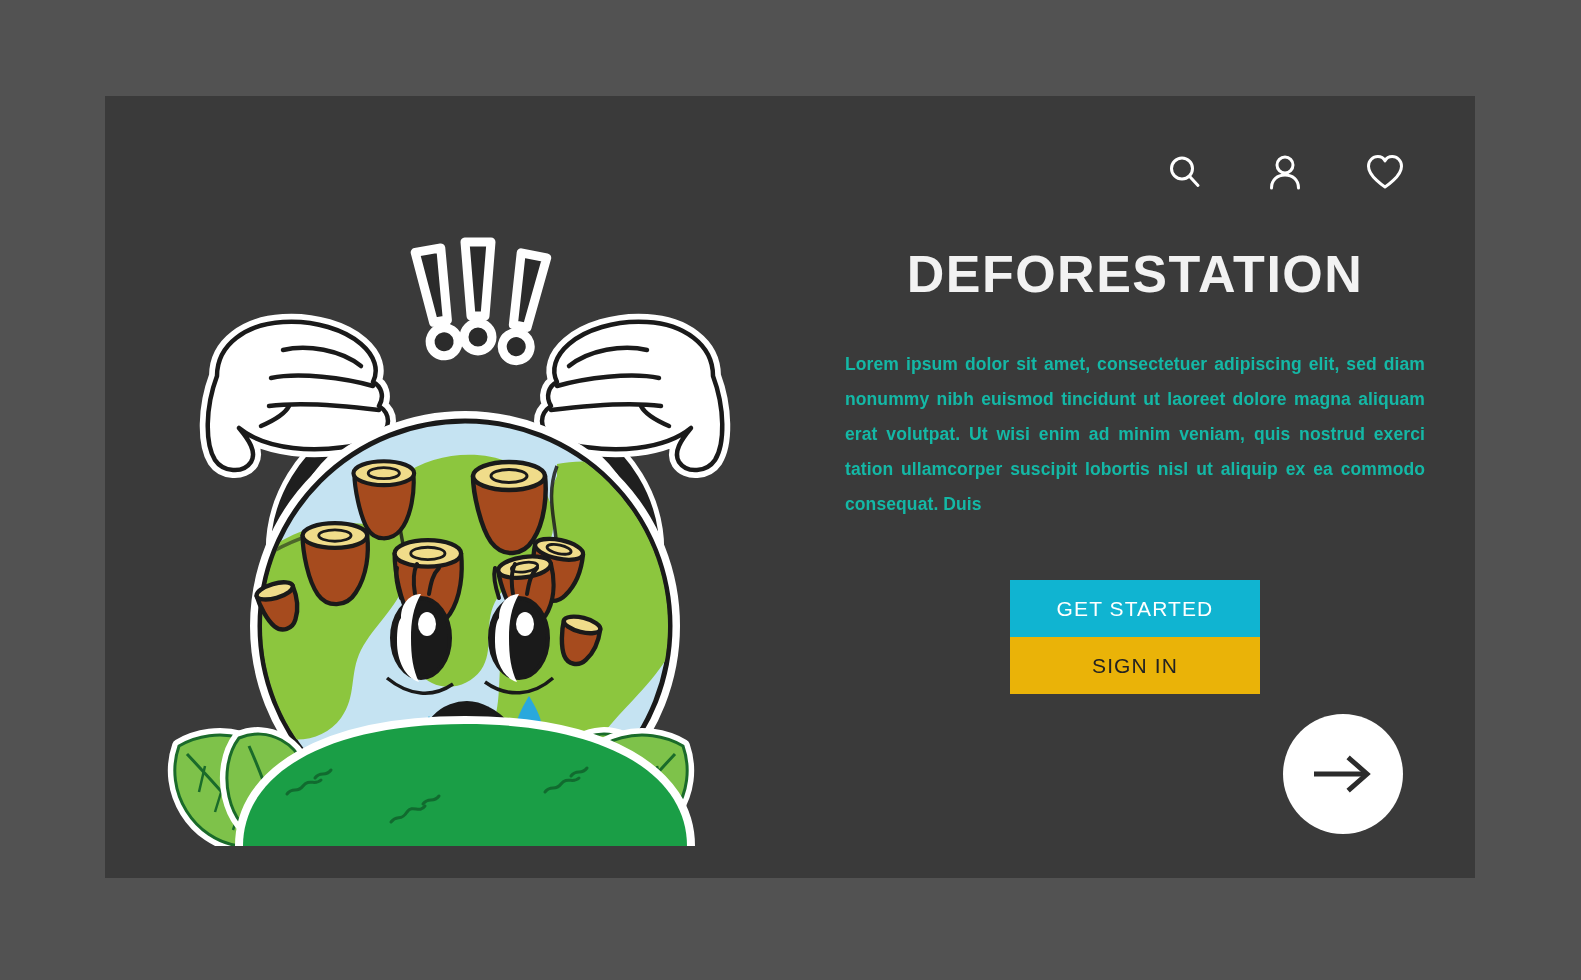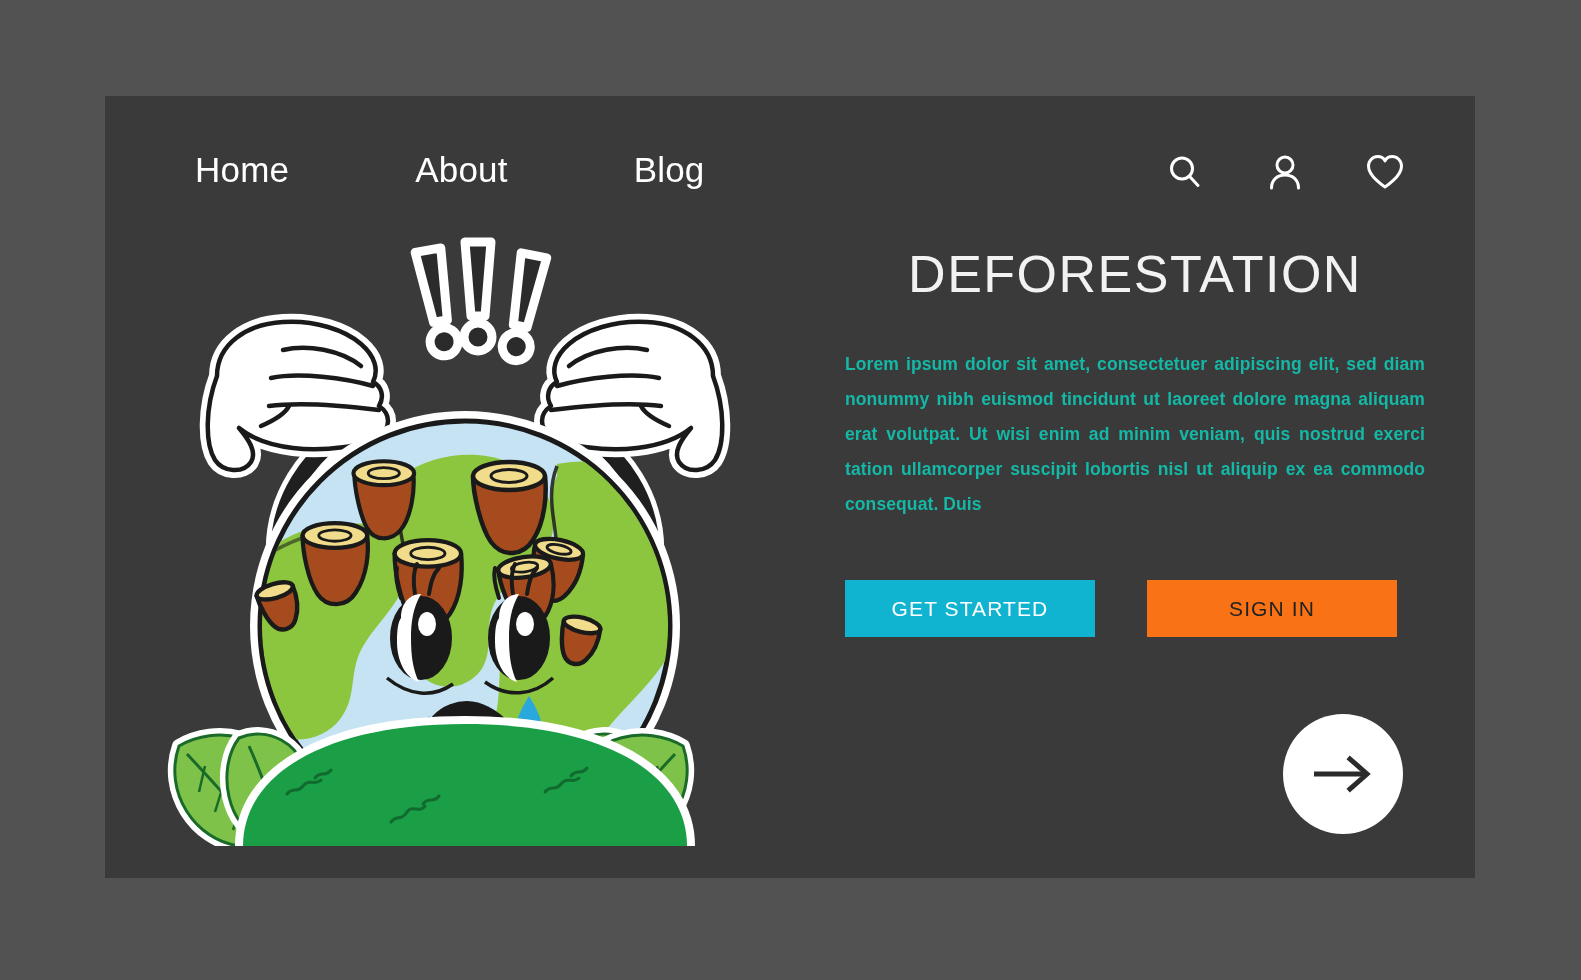--- a/index.html
+++ b/index.html
@@ -84,21 +84,21 @@
   #content {
     position: absolute;
     left: 740px;
     top: 150px;
     width: 580px;
   }
 
   #page-title {
     color: #f2f2f2;
     font-size: 52px;
-    font-weight: 400;
+    font-weight: 700;
     letter-spacing: 1.5px;
     text-align: center;
     line-height: 1.1;
     font-family: "Liberation Sans", sans-serif;
   }
 
   #body-copy {
     margin-top: 44px;
     color: #14b8a6;
     font-size: 17.5px;
@@ -108,21 +108,21 @@
     text-justify: inter-word;
     letter-spacing: 0.1px;
     font-family: "Liberation Sans", sans-serif;
   }
 
   
   #button-row {
     margin-top: 58px;
     display: flex;
     align-items: center;
-    gap: 52px;
+    flex-direction: column;
   }
 
   .cta {
     border: none;
     height: 57px;
     font-size: 21px;
     font-weight: 400;
     letter-spacing: 1.1px;
     cursor: pointer;
     font-family: "Liberation Sans", sans-serif;
@@ -132,21 +132,21 @@
   }
 
   #btn-get-started {
     width: 250px;
     background: #10b4d1;
     color: #ffffff;
   }
 
   #btn-sign-in {
     width: 250px;
-    background: #f97316;
+    background: #eab308;
     color: #222222;
   }
 
   
   #next-button {
     position: absolute;
     left: 1178px;
     top: 618px;
     width: 120px;
     height: 120px;
@@ -170,25 +170,20 @@
   #illustration svg { display: block; width: 100%; height: 100%; }
 </style>
 </head>
 <body>
 
 <div id="stage">
   <div id="panel">
 
     <div id="navbar">
 
-      <nav id="nav-links">
-        <a class="nav-link" href="#">Home</a>
-        <a class="nav-link" href="#">About</a>
-        <a class="nav-link" href="#">Blog</a>
-      </nav>
 
       <div id="nav-icons">
 
         <svg class="nav-icon" viewBox="0 0 40 40">
           <circle cx="17" cy="16.5" r="10.5" fill="none" stroke="#ffffff" stroke-width="3"></circle>
           <line x1="24.7" y1="24.5" x2="33" y2="33.5" stroke="#ffffff" stroke-width="3" stroke-linecap="round"></line>
         </svg>
 
         <svg class="nav-icon" viewBox="0 0 40 40">
           <circle cx="20" cy="13" r="8" fill="none" stroke="#ffffff" stroke-width="3"></circle>

